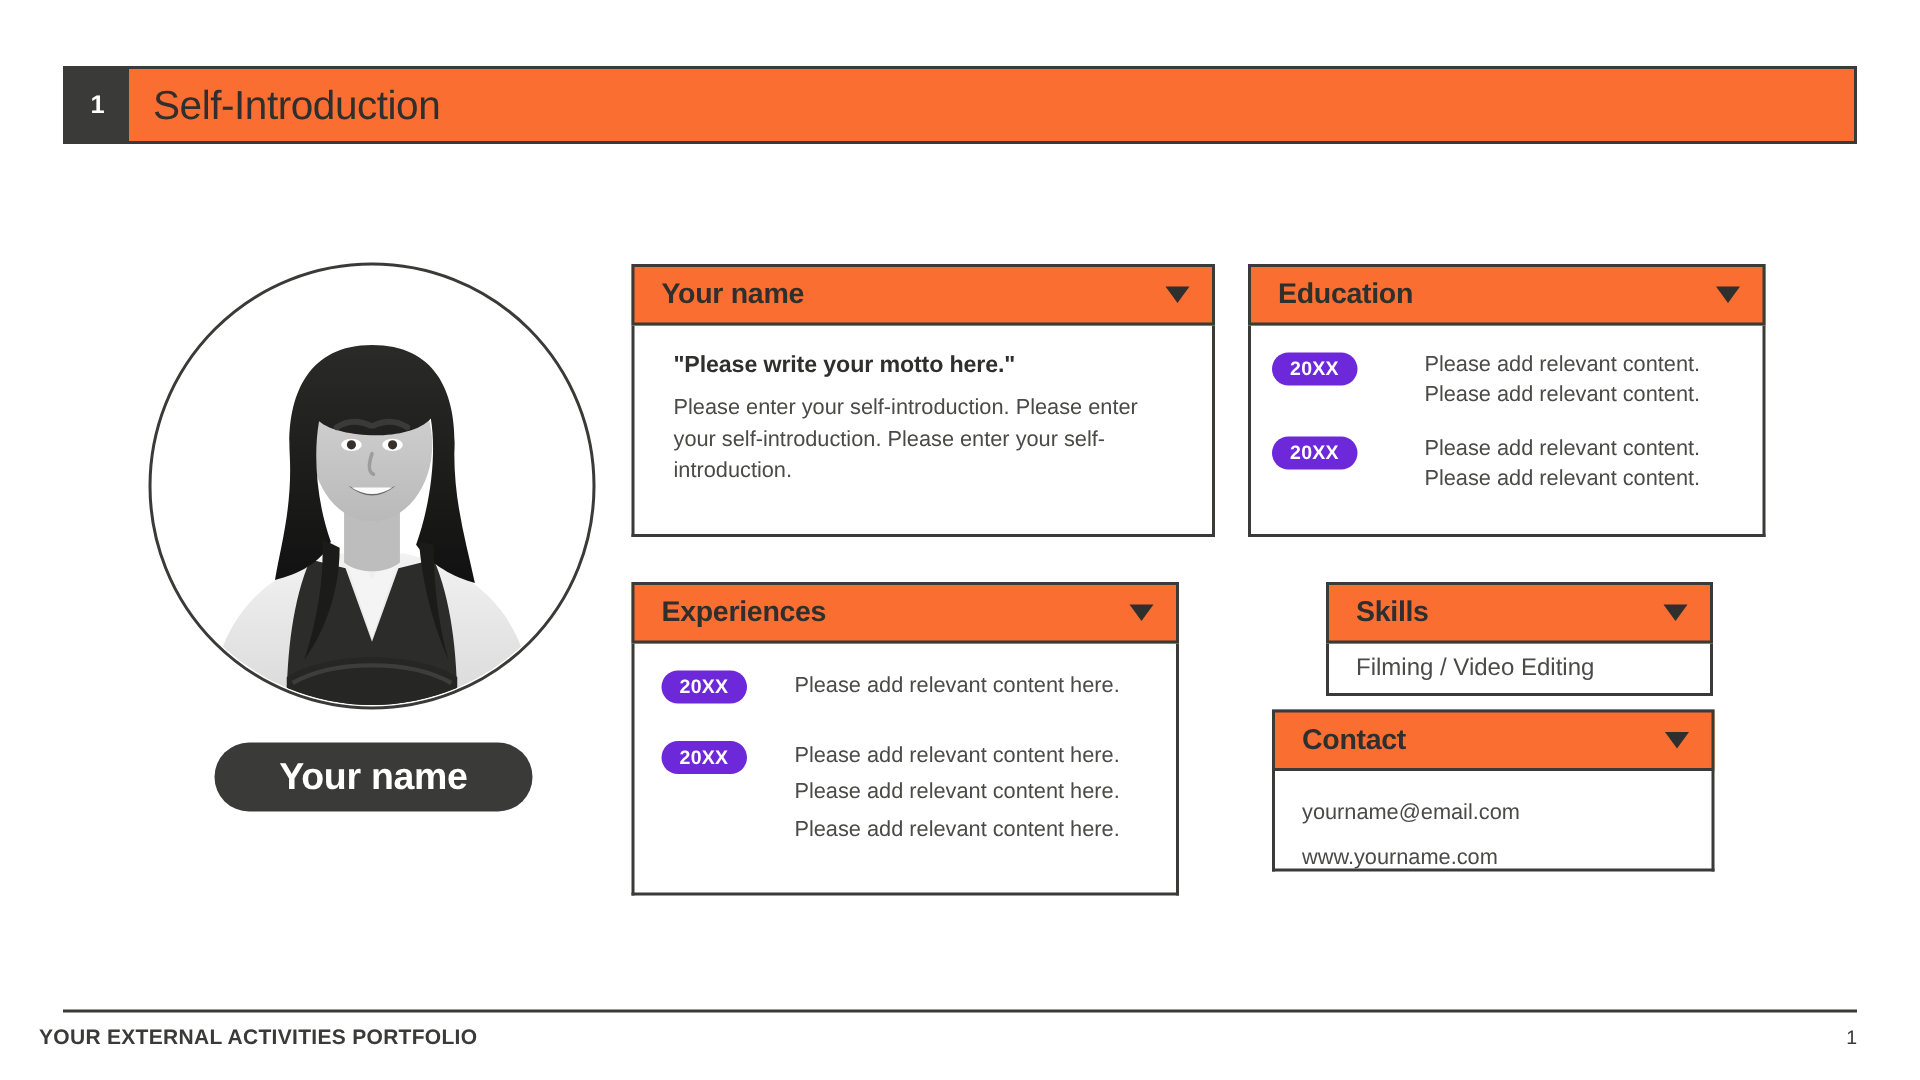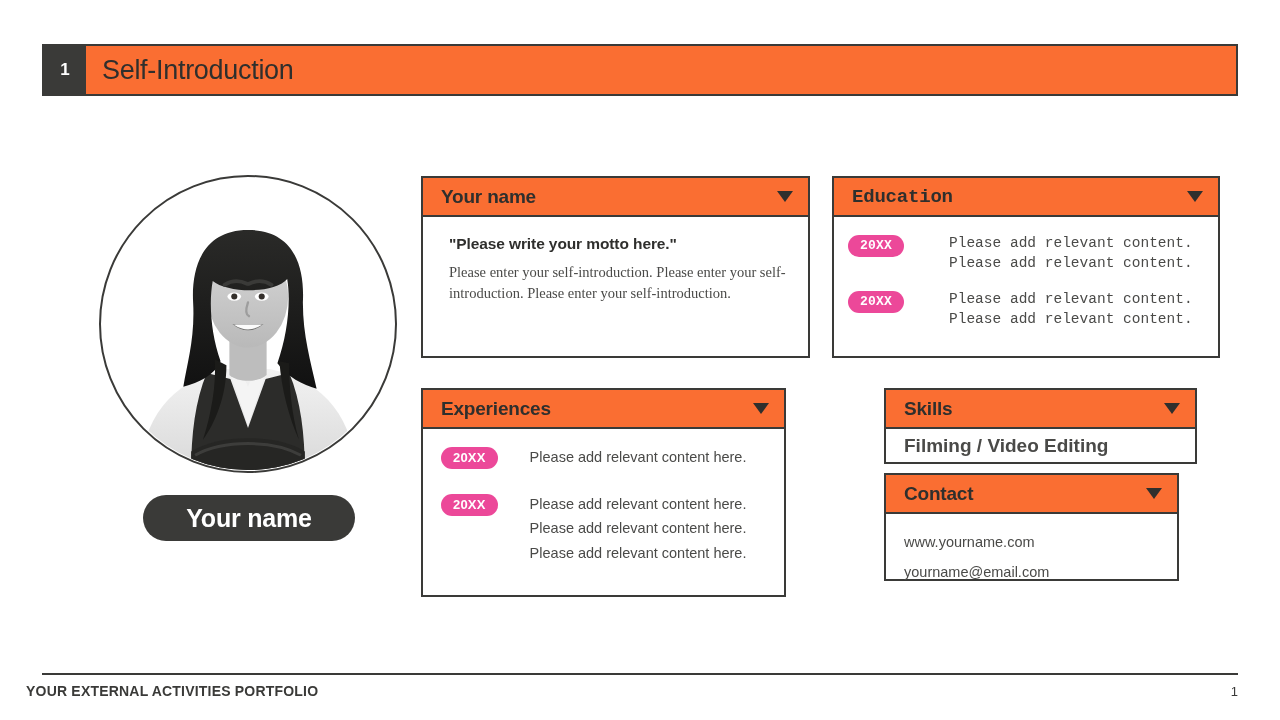--- a/index.html
+++ b/index.html
@@ -134,36 +134,35 @@
     font-weight: bold;
     color: #2f2f2d;
     margin: 0 0 9px 0;
     letter-spacing: -0.1px;
   }
   .intro-text {
     font-size: 14.5px;
     line-height: 21px;
     color: #4a4a48;
     margin: 0;
-    font-family: Liberation Serif, serif;
-  }
-
-  
-  #card-education { left: 832px; top: 176px; width: 388px; font-family: Liberation Mono, monospace; }
+  }
+
+  
+  #card-education { left: 832px; top: 176px; width: 345px; }
   #card-education .card-body { height: 141px; padding: 16px 14px 0 14px; }
 
   .entry {
     display: flex;
     align-items: flex-start;
     margin-bottom: 16px;
   }
   .entry:last-child { margin-bottom: 0; }
   .year-pill {
     flex: 0 0 auto;
-    background: #ec4899;
+    background: #6d28d9;
     color: #ffffff;
     border-radius: 12px;
     font-size: 13px;
     font-weight: bold;
     padding: 4px 12px 5px 12px;
     line-height: 1;
     letter-spacing: 0.2px;
     margin-top: 2px;
   }
   .entry-lines {
@@ -174,26 +173,26 @@
   }
   .entry-lines div { white-space: nowrap; padding-left: 32px; }
 
   
   #card-experiences { left: 421px; top: 388px; width: 365px; }
   #card-experiences .card-body { height: 168px; padding: 16px 14px 0 18px; }
   #card-experiences .entry { margin-bottom: 22px; }
   #card-experiences .entry-lines { line-height: 24.5px; margin-left: 0; }
 
   
-  #card-skills { left: 884px; top: 388px; width: 313px; }
+  #card-skills { left: 884px; top: 388px; width: 258px; }
   #card-skills .card-body { height: 35px; padding: 0 0 0 18px; display: flex; align-items: center; }
-  .skill-text { font-size: 19px; color: #4a4a48; font-weight: bold; }
-
-  
-  #card-contact { left: 884px; top: 473px; width: 295px; }
+  .skill-text { font-size: 16px; color: #4a4a48; }
+
+  
+  #card-contact { left: 848px; top: 473px; width: 295px; }
   #card-contact .card-body { height: 67px; padding: 13px 0 0 18px; }
   .contact-line {
     font-size: 14.5px;
     color: #4a4a48;
     line-height: 30px;
   }
 
   
   #footer-rule {
     position: absolute;
@@ -355,20 +354,20 @@
     <span class="skill-text">Filming / Video Editing</span>
   </div>
 </div>
 
 <div class="card" id="card-contact">
   <div class="card-head">
     <span class="card-head-title">Contact</span>
     <span class="chevron"></span>
   </div>
   <div class="card-body">
+    <div class="contact-line">yourname@email.com</div>
     <div class="contact-line">www.yourname.com</div>
-    <div class="contact-line">yourname@email.com</div>
   </div>
 </div>
 
 <div id="footer-rule"></div>
 <div id="footer-left">YOUR EXTERNAL ACTIVITIES PORTFOLIO</div>
 <div id="footer-page">1</div>
 
 </body></html>

